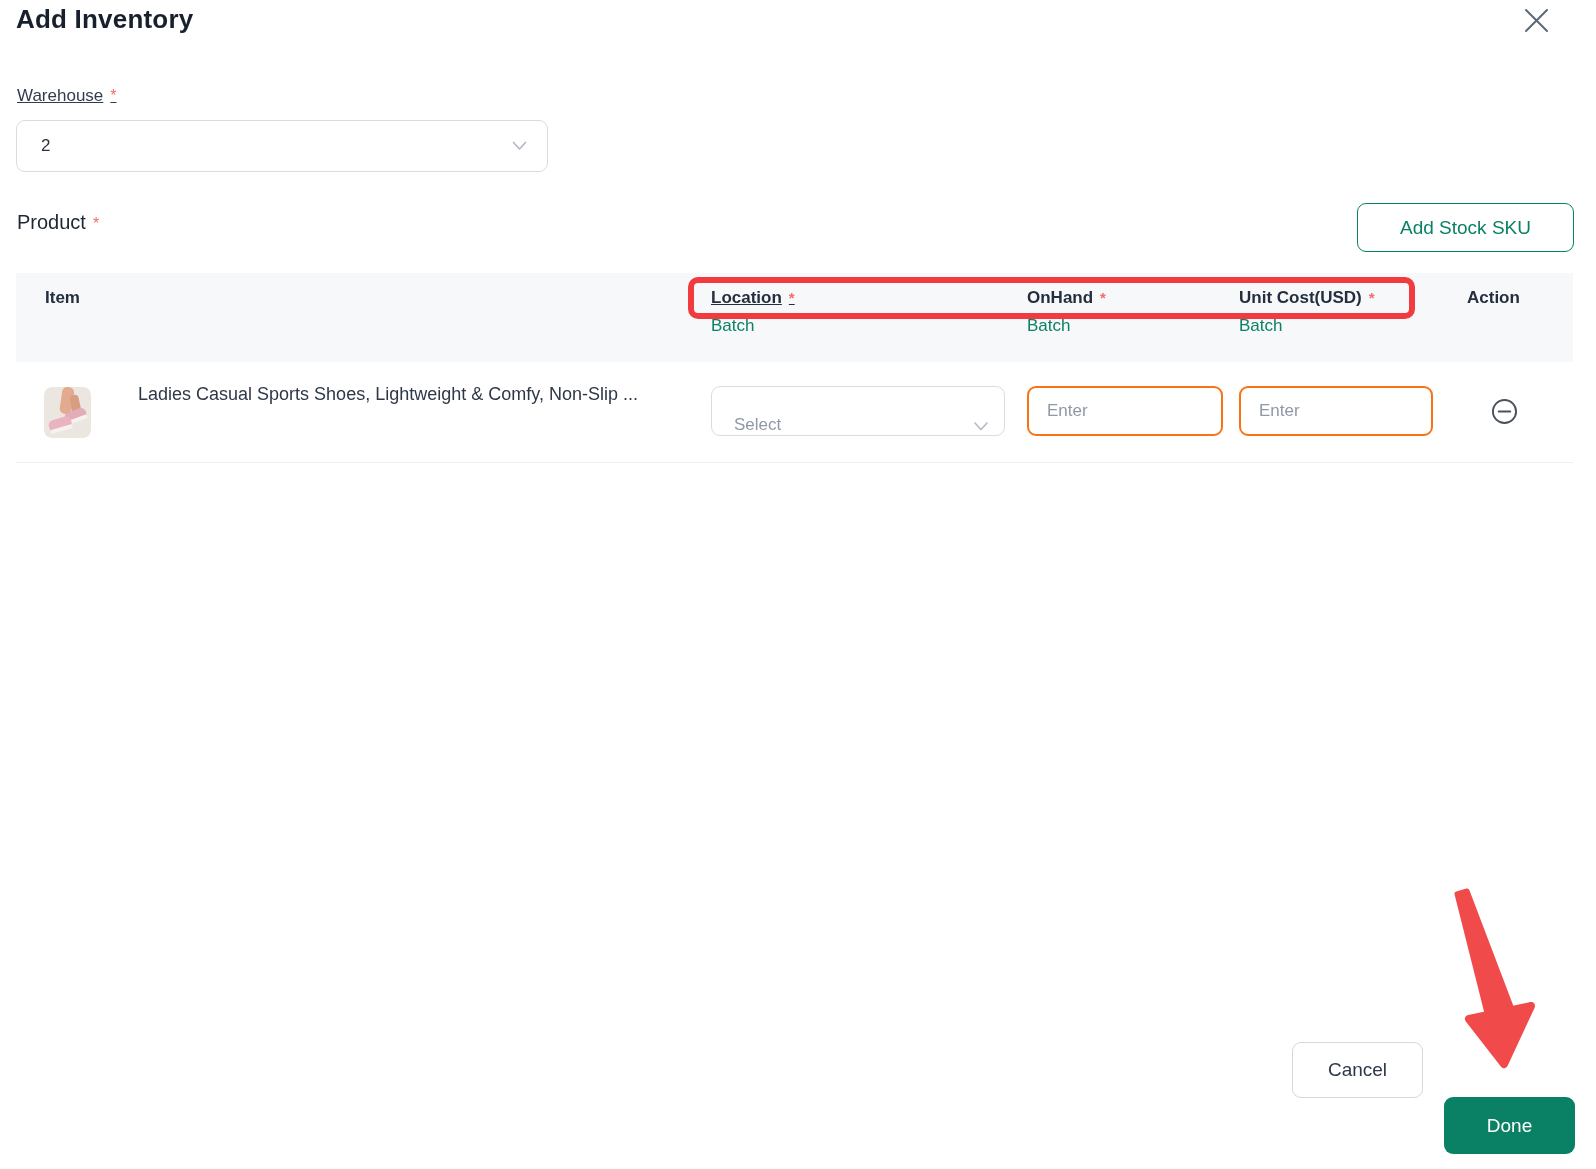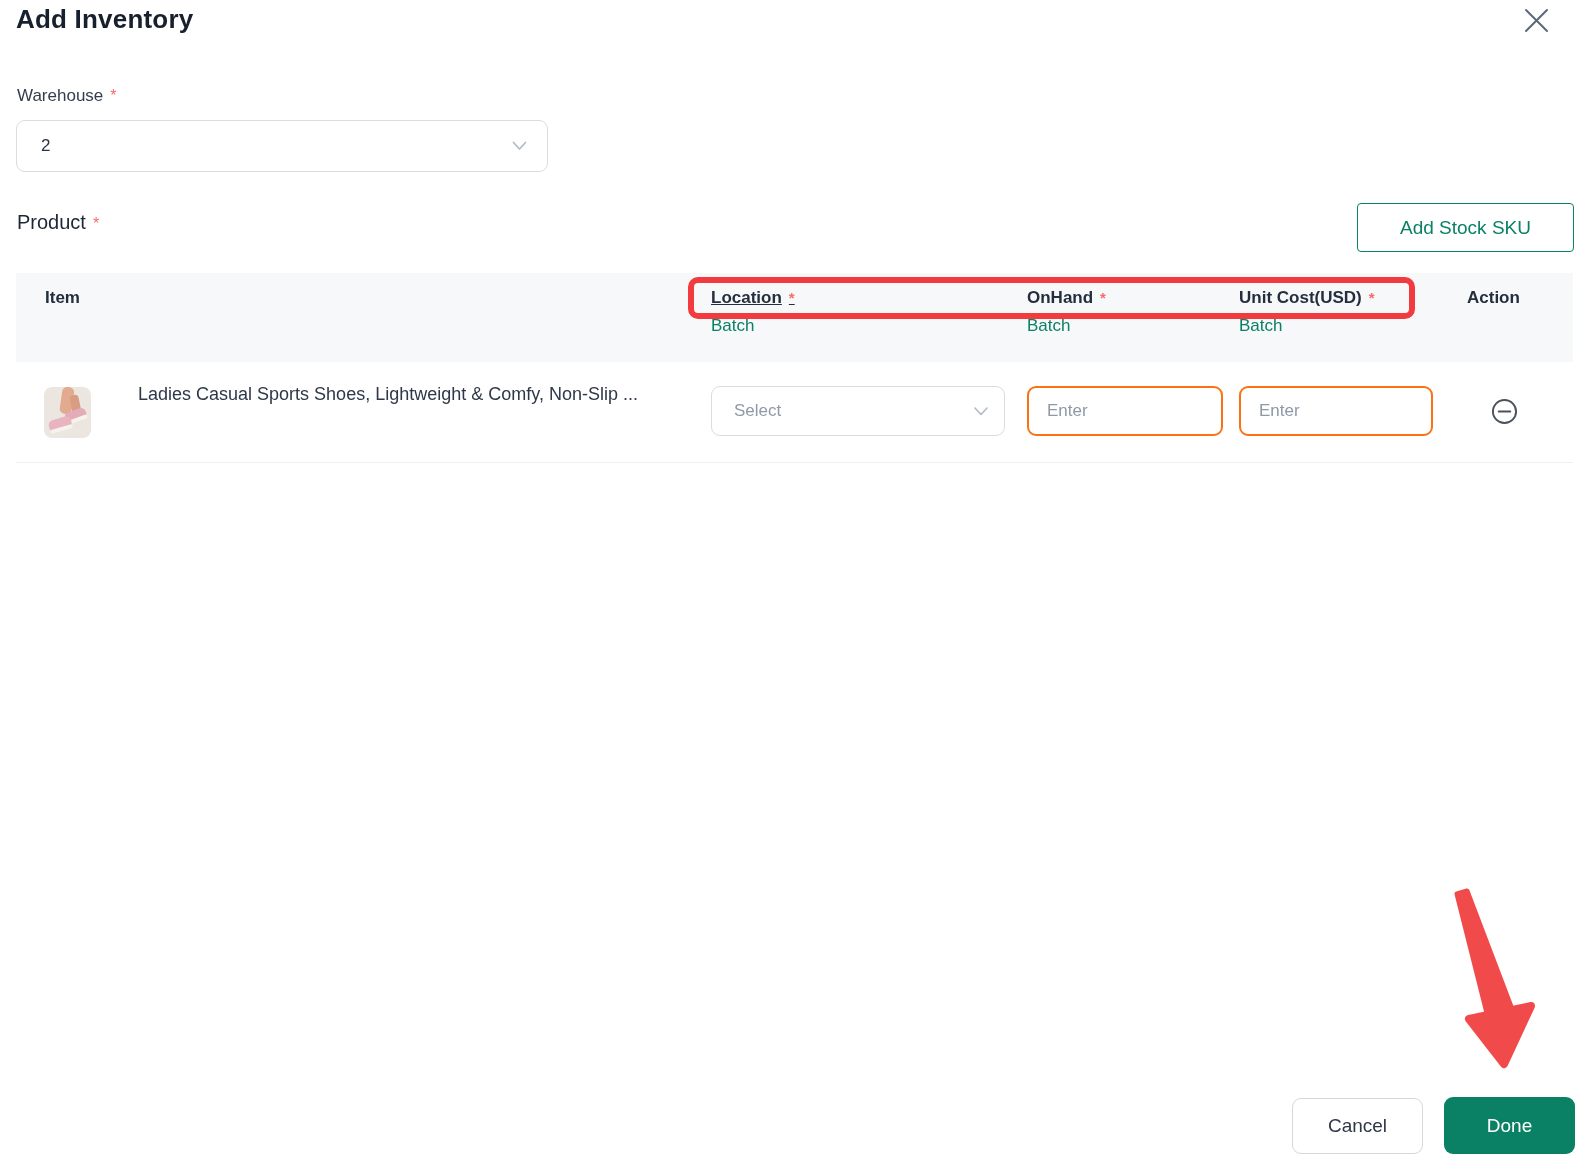--- a/index.html
+++ b/index.html
@@ -8,27 +8,27 @@
 
   .modal { position: absolute; inset: 0; background: #fff; }
 
   
   .modal-title { position: absolute; left: 16px; top: 4px; font-size: 26px; font-weight: 700; color: #18202e; letter-spacing: .2px; }
   .close-btn { position: absolute; left: 1518px; top: 4px; width: 36px; height: 36px; display: flex; align-items: center; justify-content: center; background: none; border: none; cursor: pointer; }
 
   .req { color: #f56c6c; margin-left: 7px; font-size: 16px; }
 
   
-  .wh-label { position: absolute; left: 17px; top: 86px; font-size: 17px; color: #333d4d; }
+  .wh-label { position: absolute; left: 17px; top: 86px; font-size: 17px; color: #333d4d; text-decoration: underline; }
   .wh-select { position: absolute; left: 16px; top: 120px; width: 532px; height: 52px; border: 1px solid #d8dce3; border-radius: 9px; background: #fff; display: flex; align-items: center; padding: 0 20px 0 24px; cursor: pointer; }
   .wh-select .value { font-size: 17px; color: #2a3342; flex: 1; }
 
   
   .product-label { position: absolute; left: 17px; top: 211px; font-size: 20px; font-weight: 500; color: #1d2635; }
-  .add-sku-btn { position: absolute; left: 1357px; top: 203px; width: 217px; height: 49px; border: 1px solid #0a8164; border-radius: 4px; background: #fff; color: #0a8164; font-size: 19px; font-family: inherit; cursor: pointer; }
+  .add-sku-btn { position: absolute; left: 1357px; top: 203px; width: 217px; height: 49px; border: 1px solid #0a8164; border-radius: 9px; background: #fff; color: #0a8164; font-size: 19px; font-family: inherit; cursor: pointer; }
 
   
   .table { position: absolute; left: 16px; top: 273px; width: 1557px; }
   .thead { position: relative; height: 89px; background: #f7f8fa; }
   .th { position: absolute; font-size: 17px; font-weight: 600; color: #242e3e; white-space: nowrap; }
   .th .req { font-size: 15px; }
   .batch-link { position: absolute; top: 43px; font-size: 17px; color: #0a8164; cursor: pointer; text-decoration: none; text-align: right; }
   .th-item { left: 29px; top: 15px; }
   .th-location { left: 695px; top: 15px; text-decoration: underline; }
   .th-onhand { left: 1011px; top: 15px; }
@@ -39,30 +39,30 @@
   .batch-cost { left: 1223px; }
 
   .annotation-rect { position: absolute; left: 672px; top: 4px; width: 727px; height: 42px; border: 6px solid #f13b3f; border-radius: 10px; pointer-events: none; }
 
   .trow { position: relative; height: 101px; background: #fff; border-bottom: 1px solid #edeff2; }
   .thumb { position: absolute; left: 28px; top: 25px; width: 47px; height: 51px; border-radius: 8px; overflow: hidden; }
   .item-text { position: absolute; left: 90px; top: 21px; }
   .item-title { font-size: 18px; color: #2e3848; line-height: 23px; white-space: nowrap; margin-left: 32px; }
   .item-sku { font-size: 17px; color: #4f5b6b; line-height: 22px; margin-top: 10px; }
 
-  .cell-select { position: absolute; left: 695px; top: 24px; width: 294px; height: 50px; border: 1px solid #d8dce3; border-radius: 9px; background: #fff; display: flex; align-items: center; padding: 0 16px 0 22px; cursor: pointer; }
+  .cell-select { position: absolute; left: 695px; top: 24px; width: 294px; height: 50px; border: 1px solid #d8dce3; border-radius: 9px; background: #fff; display: flex; align-items: flex-end; padding: 0 16px 0 22px; cursor: pointer; }
   .cell-select .placeholder { flex: 1; font-size: 17px; color: #8f99a8; }
   .cell-input { position: absolute; top: 24px; height: 50px; border: 2px solid #f97316; border-radius: 9px; background: #fff; padding: 0 18px; font-size: 17px; font-family: inherit; color: #2a3342; outline: none; }
   .cell-input::placeholder { color: #8f99a8; }
   .input-onhand { left: 1011px; width: 196px; }
   .input-cost { left: 1223px; width: 194px; }
   .remove-btn { position: absolute; left: 1475px; top: 36px; width: 27px; height: 27px; background: none; border: none; padding: 0; cursor: pointer; }
 
   
-  .cancel-btn { position: absolute; left: 1292px; top: 1098px; width: 131px; height: 56px; background: #fff; border: 1px solid #d4d8df; border-radius: 9px; font-size: 19px; font-family: inherit; color: #2e3848; cursor: pointer; }
+  .cancel-btn { position: absolute; left: 1292px; top: 1042px; width: 131px; height: 56px; background: #fff; border: 1px solid #d4d8df; border-radius: 9px; font-size: 19px; font-family: inherit; color: #2e3848; cursor: pointer; }
   .done-btn { position: absolute; left: 1444px; top: 1097px; width: 131px; height: 57px; background: #0a8164; border: none; border-radius: 9px; font-size: 19px; font-family: inherit; color: #ffffff; cursor: pointer; }
 
   .arrow-annotation { position: absolute; left: 1380px; top: 850px; width: 216px; height: 230px; pointer-events: none; }
 </style>
 </head>
 <body>
 
 <div class="modal">
 
   <h1 class="modal-title">Add Inventory</h1>

